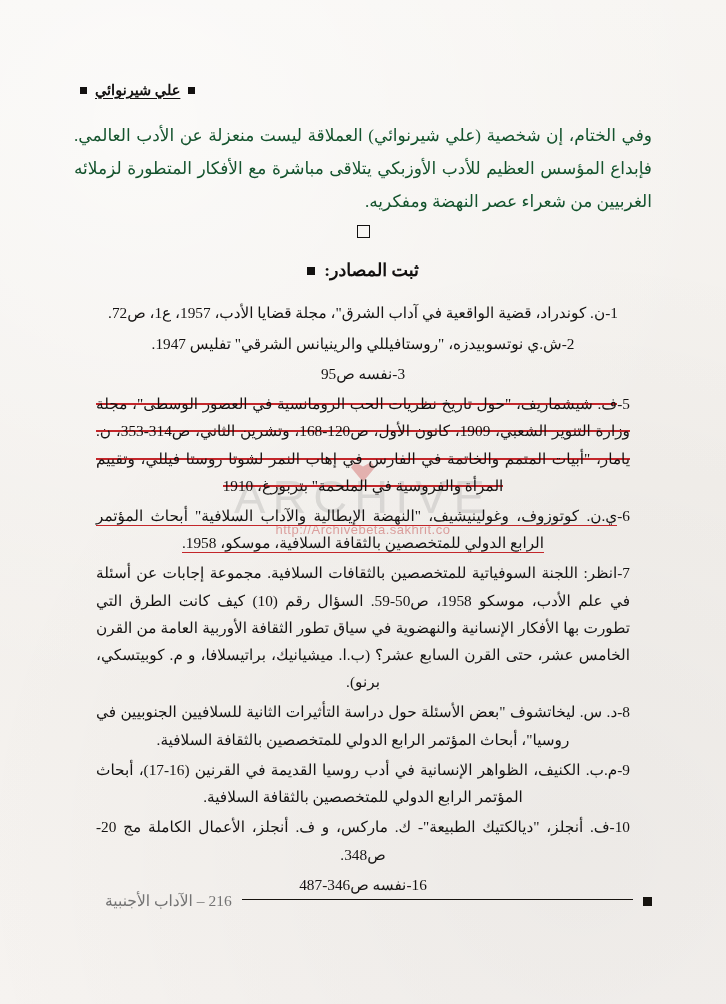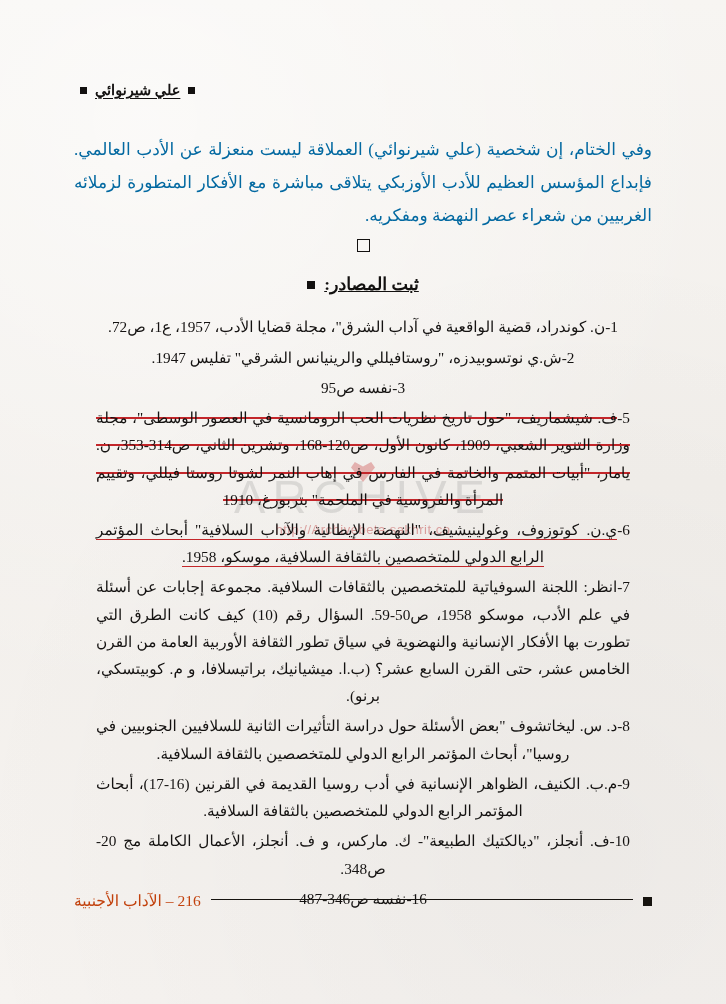--- a/index.html
+++ b/index.html
@@ -33,21 +33,21 @@
     bottom: 40px;
   }
 
   
   .running-header {
     display: flex;
     flex-direction: row-reverse;
     justify-content: flex-start;
     align-items: center;
     gap: 8px;
-    margin-bottom: 34px;
+    margin-bottom: 20px;
     padding-left: 6px;
     text-align: right;
   }
   .running-header .hdr-text {
     font-size: 14.5px;
     font-weight: bold;
     letter-spacing: 0.2px;
     color: #141211;
     text-decoration: underline;
     text-underline-offset: 3px;
@@ -61,21 +61,21 @@
   }
   .sq.small { width: 7px; height: 7px; }
 
   
   .intro-par {
     font-size: 17px;
     line-height: 1.95;
     text-align: justify;
     text-align-last: right;
     margin: 0 0 6px 0;
-    color: #0369a1;
+    color: #14532d;
   }
   .end-square-wrap {
     text-align: center;
     margin: 2px 0 18px 0;
   }
   .end-square {
     display: inline-block;
     width: 11px;
     height: 11px;
     border: 1.6px solid #131110;
@@ -85,21 +85,20 @@
   
   .section-title {
     display: flex;
     flex-direction: row-reverse;
     align-items: center;
     justify-content: center;
     gap: 9px;
     font-size: 17.5px;
     font-weight: bold;
     margin: 10px 0 18px 0;
-    text-decoration: underline;
   }
 
   
   .ref-list {
     list-style: none;
     margin: 12px;
     padding: 0;
   }
   .ref-item {
     display: block;
@@ -128,21 +127,22 @@
     right: 0;
     bottom: 54px;
     display: flex;
     flex-direction: row-reverse;
     align-items: center;
     gap: 10px;
   }
   .footer .page-label {
     font-size: 15.5px;
     white-space: nowrap;
-    color: #c2410c;
+    color: #737373;
+    margin-left: 31px;
   }
   .footer .rule {
     flex: 1;
     height: 0;
     border-top: 1.6px solid #16130f;
     margin-bottom: 3px;
   }
   .footer .end-sq {
     width: 9px;
     height: 9px;

